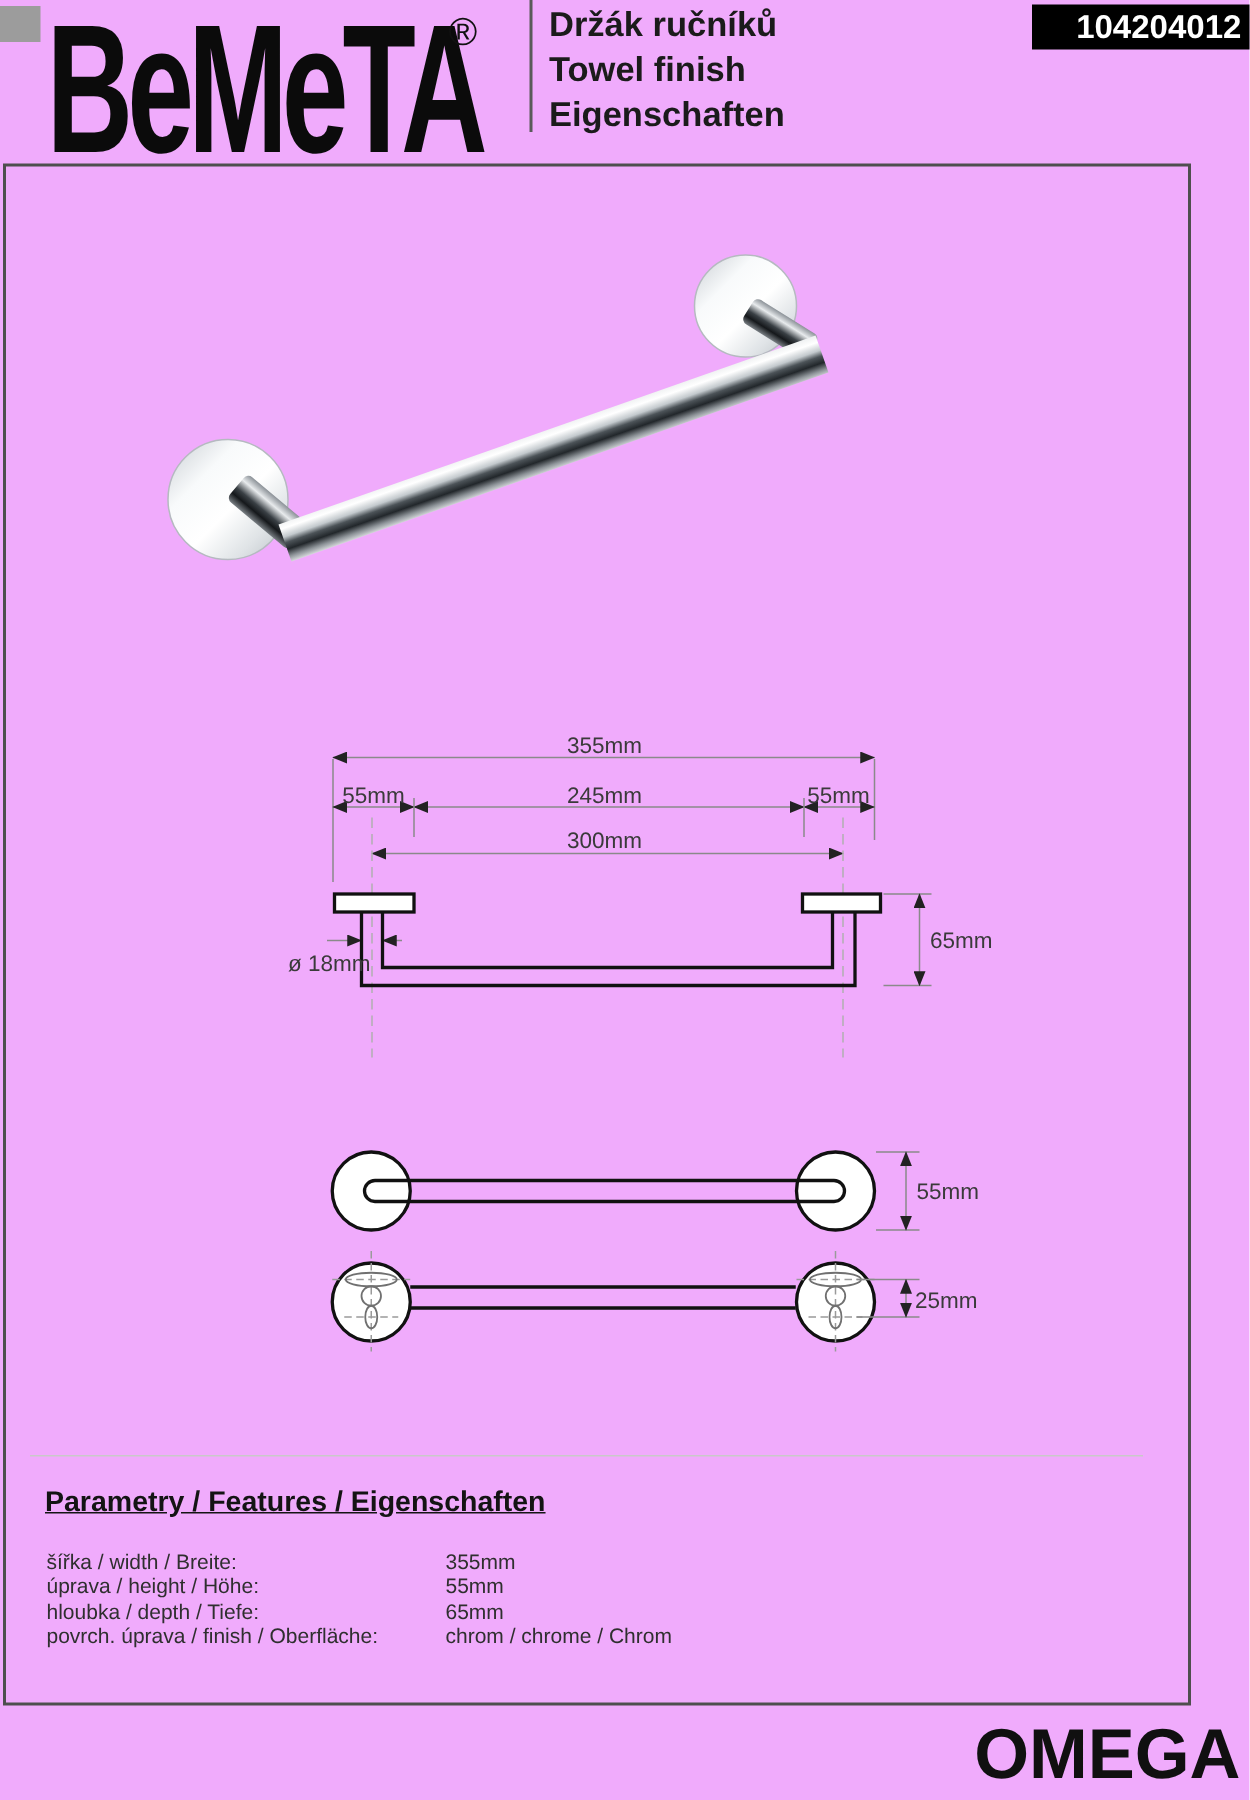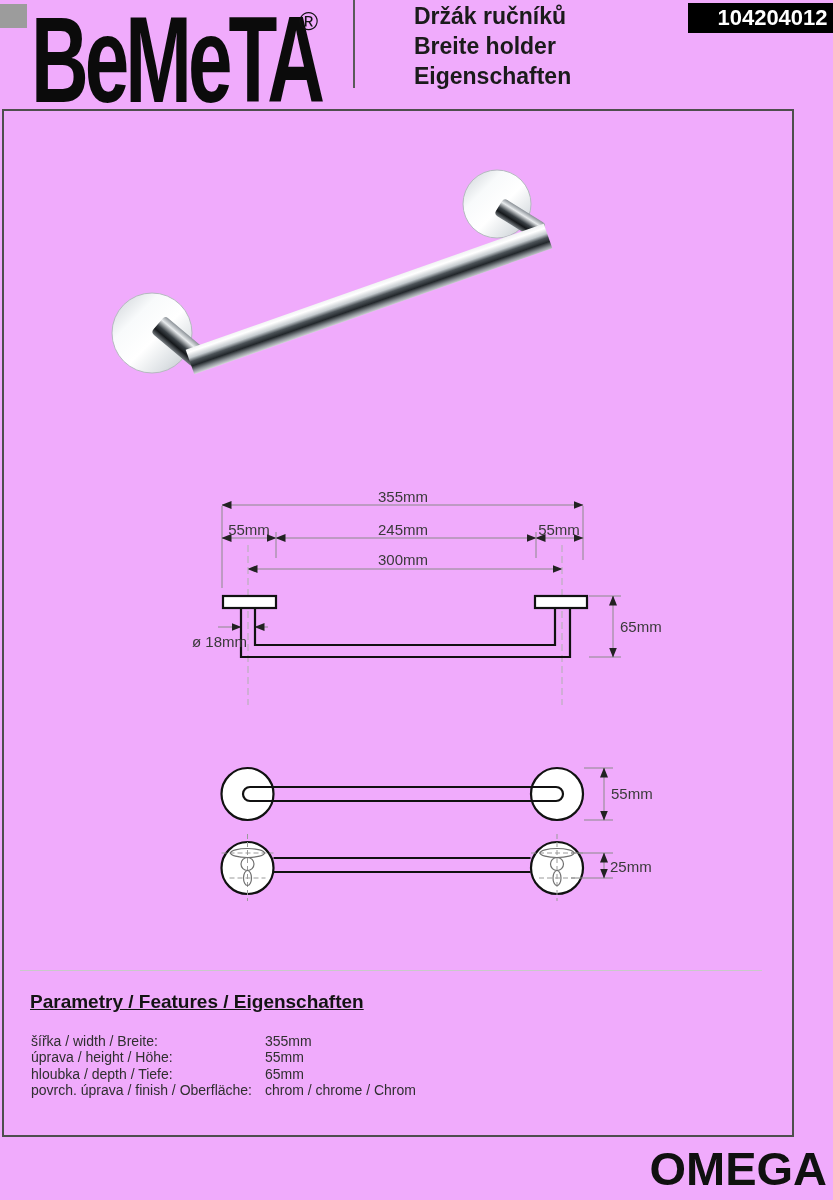--- a/index.html
+++ b/index.html
@@ -6,58 +6,58 @@
   html,body { background:#ffffff; }
   body { width:833px; height:1200px; font-family:"Liberation Sans", sans-serif; position:relative; overflow:hidden; }
   #page { position:absolute; left:0; top:0; width:833px; height:1200px; background:#f0abfc; }
 
   
   .logo-square { position:absolute; left:0; top:4px; width:27px; height:24px; background:#9c9c9c; }
   .brand { position:absolute; left:31px; top:0px; font-size:100px; font-weight:bold; color:#0b0b0b;
            letter-spacing:-5px; line-height:98px; transform:scale(0.80,1.22); transform-origin:0 0; white-space:nowrap; }
   .reg-mark { position:absolute; left:299px; top:6px; font-size:26px; color:#111; }
   .header-divider { position:absolute; left:353px; top:0; width:2px; height:88px; background:#5a5a5a; }
-  .product-names { position:absolute; left:366px; top:1px;margin-left:48px; }
+  .product-names { position:absolute; left:366px; top:1px; }
   .product-names div { font-size:23px; font-weight:bold; color:#1b1b1b; line-height:30px; white-space:nowrap; }
   .code-box { position:absolute; left:688px; top:3px; width:169px; height:30px; background:#000;
               color:#fff; font-size:22px; font-weight:bold; text-align:center; line-height:30px; }
 
   
   .main-frame { position:absolute; left:2px; top:109px; width:792px; height:1028px; border:2px solid #4e4e4e; }
 
   
   .photo-svg { position:absolute; left:70px; top:130px; }
   .drawing-svg { position:absolute; left:0px; top:460px; }
   .dim-text { font-family:"Liberation Sans", sans-serif; font-size:15px; fill:#3a3a3a; }
 
   
   .params-divider { position:absolute; left:20px; top:970px; width:742px; height:1px; background:#c9c9c9; }
   .params-title { position:absolute; left:30px; top:991px; font-size:19px; font-weight:bold; color:#141414;text-decoration:underline; }
   .params-table { position:absolute; left:31px; top:1033px; width:560px; font-size:14px; color:#2f2f2f; }
-  .params-table .row { display:flex; line-height:16.3px; }
+  .params-table .row { display:flex; line-height:16.3px;gap:32px; }
   .params-table .lbl { width:234px; }
   .params-table .val { flex:1; }
 
   
   .series-name { position:absolute; right:6px; top:1141px; font-size:47px; font-weight:bold;
                  color:#101010; letter-spacing:0px; }
 </style>
 </head>
 <body>
 
 <div id="page">
 
   <div class="logo-square"></div>
   <div class="brand">BeMeTA</div>
   <div class="reg-mark">®</div>
   <div class="header-divider"></div>
 
   <div class="product-names">
     <div>Držák ručníků</div>
-    <div>Breite holder</div>
+    <div>Towel finish</div>
     <div>Eigenschaften</div>
   </div>
 
   <div class="code-box">104204012</div>
 
   <div class="main-frame"></div>
 
   <svg class="photo-svg" width="680" height="330" viewBox="0 0 680 330">
     <defs>
       <linearGradient id="plateGrad" x1="0" y1="0" x2="1" y2="1">

